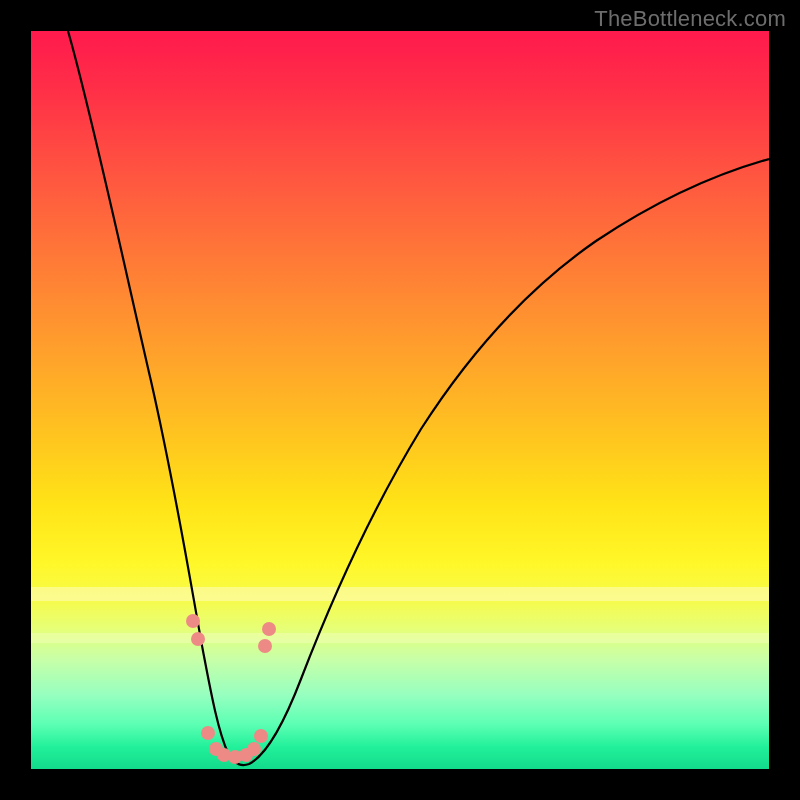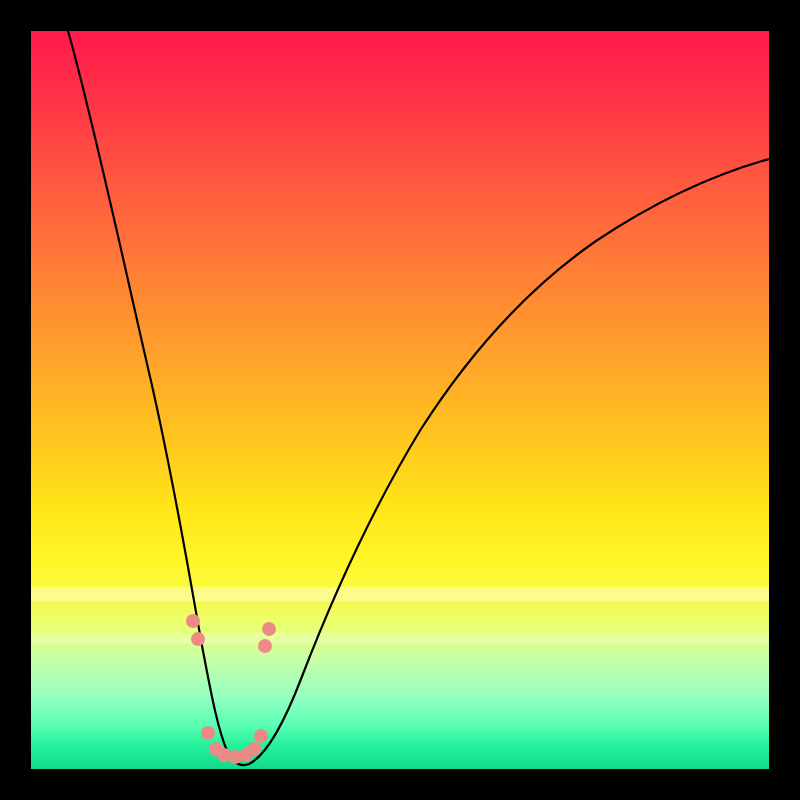--- a/index.html
+++ b/index.html
@@ -93,13 +93,14 @@
         <circle cx="204" cy="726" r="7"></circle>
         <circle cx="215" cy="724" r="7"></circle>
         <circle cx="223" cy="718" r="7"></circle>
         <circle cx="230" cy="705" r="7"></circle>
         <circle cx="234" cy="615" r="7"></circle>
         <circle cx="238" cy="598" r="7"></circle>
       </g>
     </svg>
   </div>
 
+  <div class="watermark">TheBottleneck.com</div>
 </div>
 
 </body></html>

